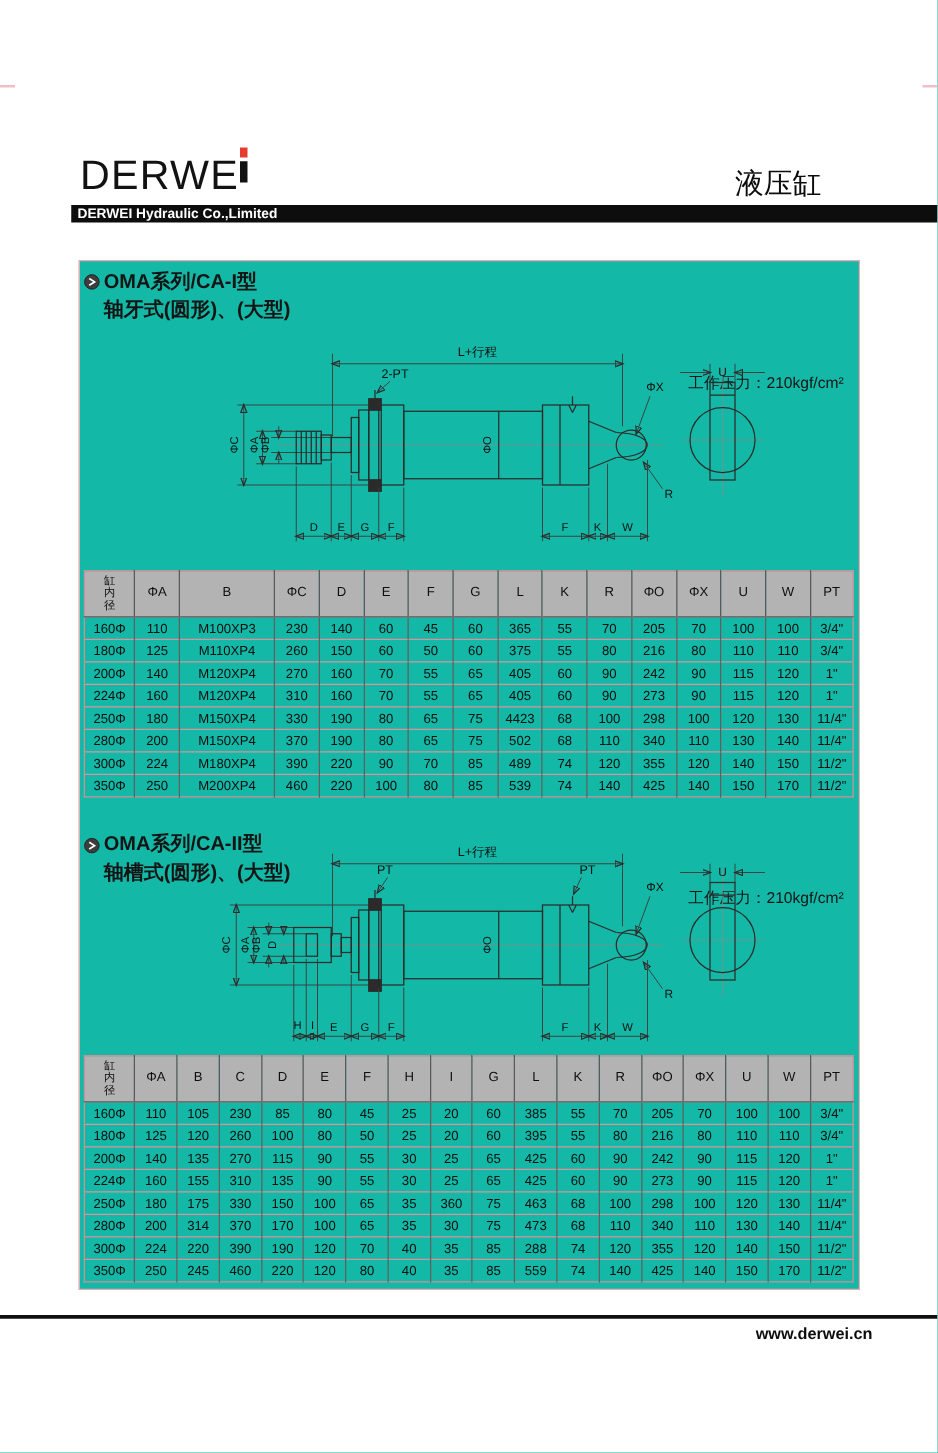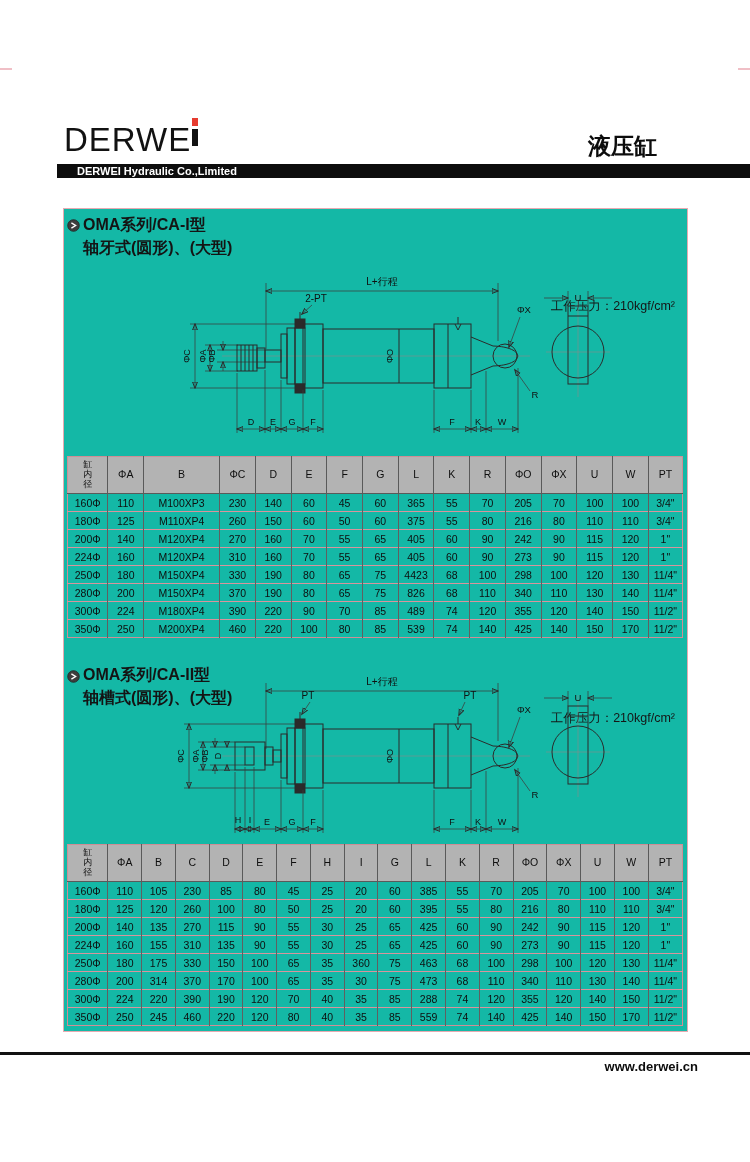--- a/index.html
+++ b/index.html
@@ -12,23 +12,23 @@
   .page-tick{position:absolute;height:2px;background:#f0bfc6;}
   .tick-left{left:0;top:68px;width:12px;}
   .tick-right{right:0;top:68px;width:12px;}
 
   
   .logo{position:absolute;left:64px;top:118px;font-weight:normal;font-size:33px;
         letter-spacing:1px;color:#121212;line-height:33px;white-space:nowrap;}
   .logo-i{display:inline-block;position:relative;width:9px;height:33px;}
   .logo-i-stem{position:absolute;left:1px;bottom:5px;width:6px;height:17px;background:#121212;}
   .logo-i-dot{position:absolute;left:1px;bottom:25px;width:6px;height:8px;background:#e63c30;}
-  .page-title-cn{position:absolute;right:93px;top:131px;font-size:23px;font-weight:bold;color:#0c0c0c;}
+  .page-title-cn{position:absolute;right:93px;top:131px;font-size:23px;font-weight:normal;color:#0c0c0c;}
   .company-bar{position:absolute;left:57px;top:164px;width:693px;height:14px;background:#0d0d0d;
-               color:#fff;font-size:11px;font-weight:bold;line-height:14px;padding-left:20px;box-sizing:border-box;}
+               color:#fff;font-size:11px;font-weight:bold;line-height:14px;padding-left:5px;box-sizing:border-box;}
 
   
   .main-box{position:absolute;left:63px;top:208px;width:623px;height:822px;
             border:1px solid #e7aab1;background:#14b8a6;}
 
   .section-bullet{position:absolute;left:3px;width:13px;height:13px;}
   .sec-title{position:absolute;left:19px;font-size:16px;font-weight:bold;color:#141414;white-space:nowrap;}
   .pressure{position:absolute;right:12px;font-size:12.5px;color:#151515;white-space:nowrap;margin-top:31px;}
 
   .diag{position:absolute;left:0;width:622px;height:185px;}
@@ -298,21 +298,21 @@
           </tr>
           <tr>
             <td>280Φ</td>
             <td>200</td>
             <td>M150XP4</td>
             <td>370</td>
             <td>190</td>
             <td>80</td>
             <td>65</td>
             <td>75</td>
-            <td>826</td>
+            <td>502</td>
             <td>68</td>
             <td>110</td>
             <td>340</td>
             <td>110</td>
             <td>130</td>
             <td>140</td>
             <td>11/4"</td>
           </tr>
           <tr>
             <td>300Φ</td>

